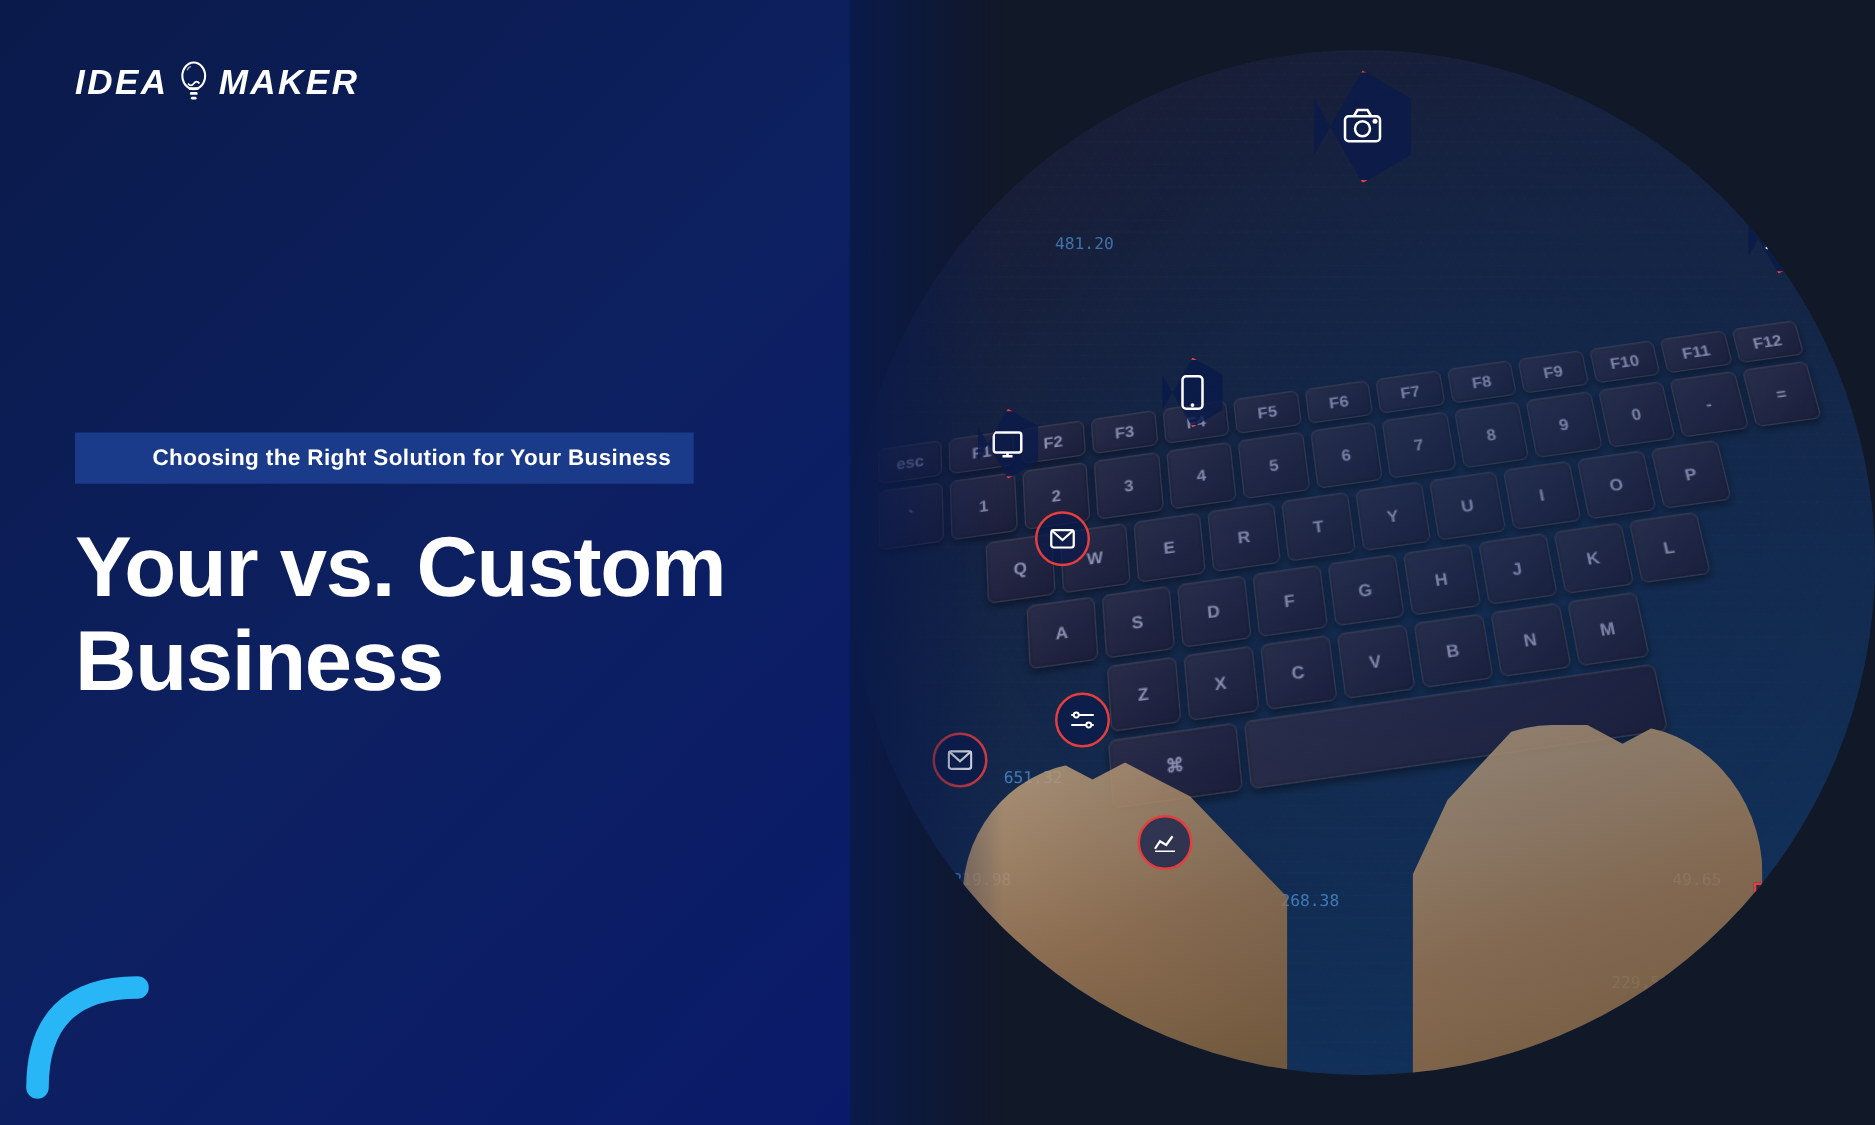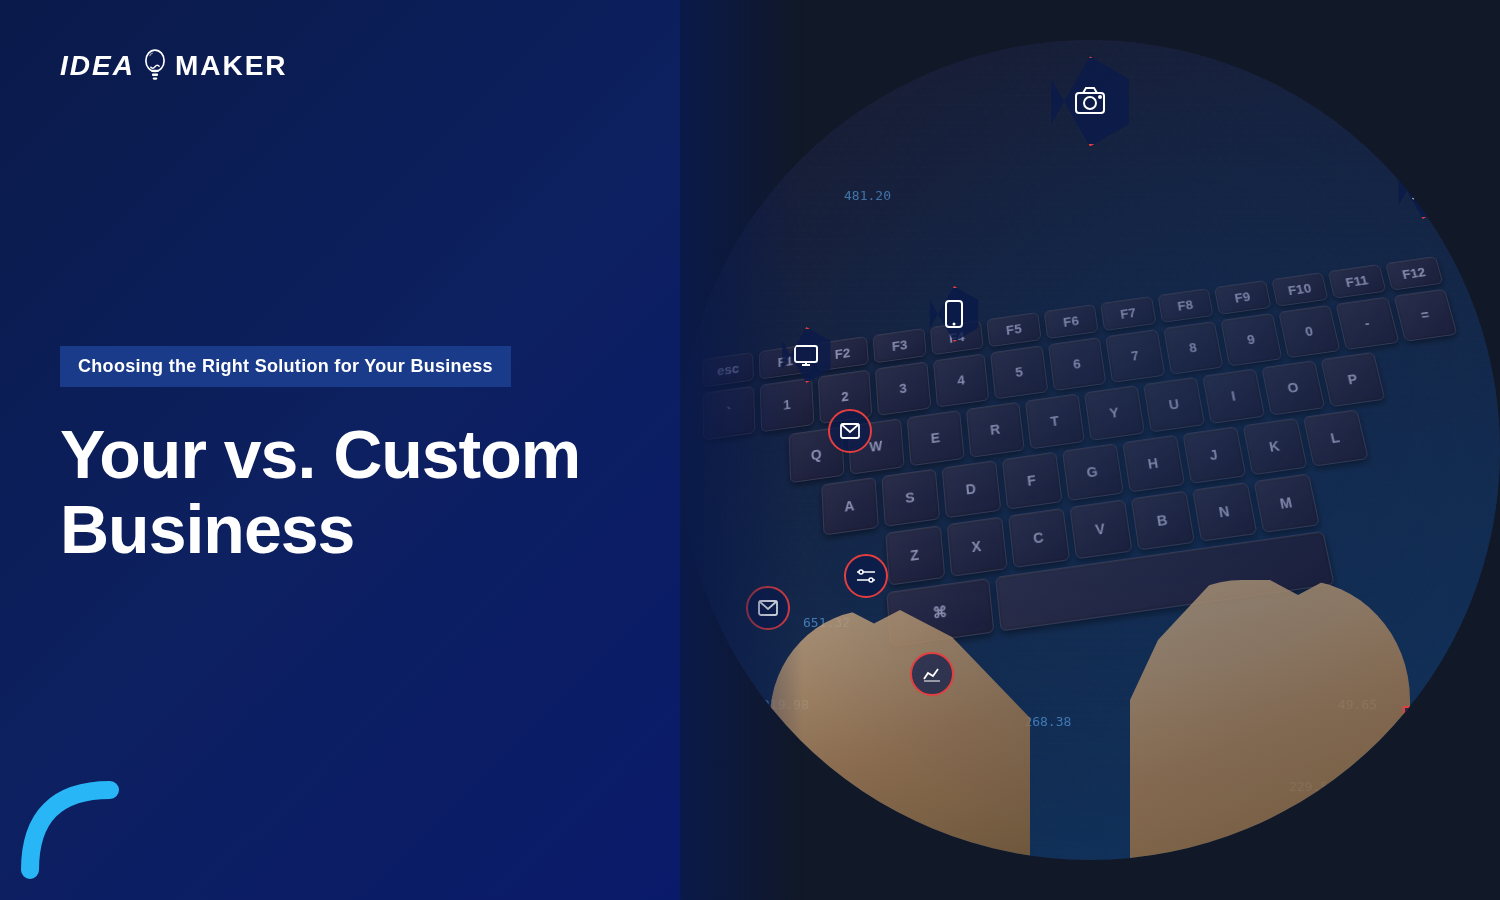--- a/index.html
+++ b/index.html
@@ -60,20 +60,21 @@
       align-items: center;
       justify-content: center;
       margin: 0 4px;
     }
 
     .logo-maker {
       font-size: 28px;
       font-weight: 900;
       color: white;
       letter-spacing: 2px;
+      font-style: italic;
     }
 
     
     .content-area {
       flex: 1;
       display: flex;
       flex-direction: column;
       justify-content: center;
       padding-top: 60px;
       padding-bottom: 80px;
@@ -85,20 +86,21 @@
       padding: 10px 18px;
       margin-bottom: 30px;
       width: fit-content;
     }
 
     .subtitle-text {
       color: white;
       font-size: 18px;
       font-weight: 700;
       letter-spacing: 0.3px;
+      margin-left: 44px;
     }
 
     .main-title {
       color: white;
       font-size: 68px;
       font-weight: 900;
       line-height: 1.1;
       letter-spacing: -1px;
     }
 

